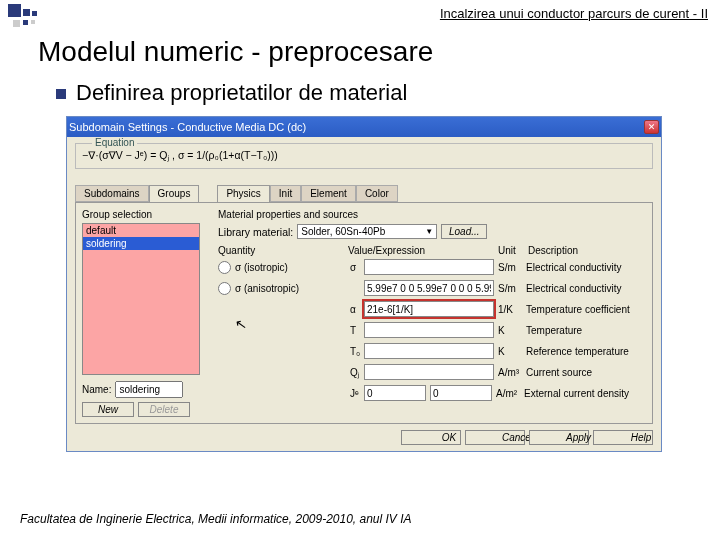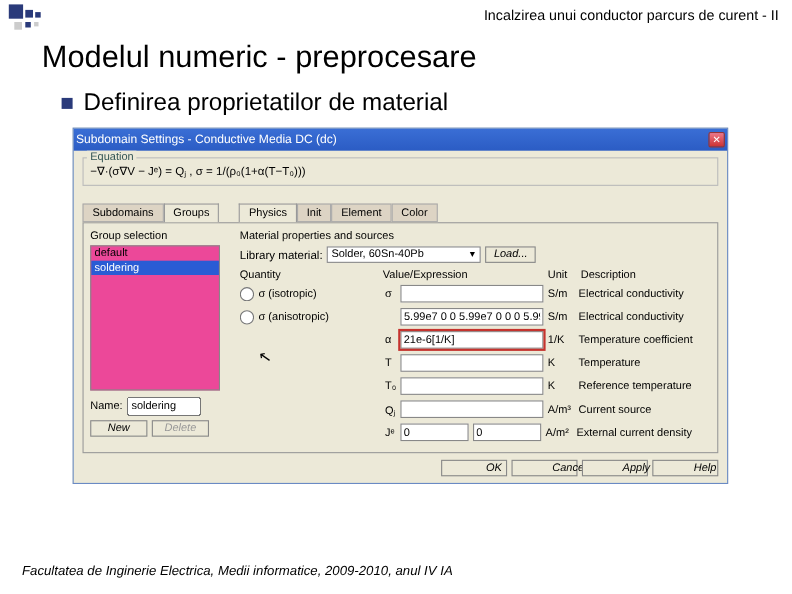--- a/index.html
+++ b/index.html
@@ -1,41 +1,41 @@
 <!DOCTYPE html>
 <html><head>
 <meta charset="utf-8">
 <style>
   * { box-sizing: border-box; margin: 0; padding: 0; }
   body { width: 720px; height: 540px; font-family: Arial, sans-serif; background: #fff; position: relative; }
-  .header { text-align: right; padding: 6px 12px 0 0; font-size: 13px; height: 28px; }
+  .header { text-align: right; padding: 6px 12px 0 0; font-size: 13px; height: 28px; text-decoration: underline; }
   .logo { position: absolute; left: 8px; top: 4px; width: 36px; height: 30px; }
   .logo .sq { position: absolute; background: #2a3a7a; }
   .logo .s1 { width: 13px; height: 13px; left: 0; top: 0; }
   .logo .s2 { width: 7px; height: 7px; left: 15px; top: 5px; }
   .logo .s3 { width: 7px; height: 7px; left: 5px; top: 16px; background: #ccc; }
   .logo .s4 { width: 5px; height: 5px; left: 24px; top: 7px; }
   .logo .s5 { width: 5px; height: 5px; left: 15px; top: 16px; }
   .logo .s6 { width: 4px; height: 4px; left: 23px; top: 16px; background:#ccc; }
   .title { font-size: 28px; padding: 8px 20px 10px 38px; }
   .sub { font-size: 22px; padding: 2px 0 6px 56px; }
   .bullet { display:inline-block; width:10px; height:10px; background:#2a3a7a; margin-right:10px; vertical-align:1px; }
   .dialog { margin: 4px 0 0 66px; width: 596px; border: 1px solid #6a8ac4; background: #ece9d8; font-size: 10.5px; font-family: Tahoma, sans-serif; }
   .titlebar { background: linear-gradient(#3a6ed5,#2b5cc4); color:#fff; padding:3px 2px; display:flex; justify-content:space-between; align-items:center; font-size:11px; }
   .titlebar .x { width:15px; height:14px; background: linear-gradient(#e78,#c33); border:1px solid #933; border-radius:2px; text-align:center; line-height:12px; font-size:9px; color:#fff; }
   .eqbox { border:1px solid #bbb; margin:6px 8px 4px; padding:4px 6px 6px; position:relative; }
-  .eqbox .lgd { position:absolute; top:-7px; left:3px; background:#ece9d8; padding:0 3px; color:#355; font-size:10px; }
+  .eqbox .lgd { position:absolute; top:-7px; left:16px; background:#ece9d8; padding:0 3px; color:#355; font-size:10px; }
   .tabs { display:flex; margin:16px 8px 0; }
   .tab { background:#ece9d8; border:1px solid #999; border-bottom:none; padding:2px 8px; font-size:10px; margin-right:0; }
   .tab.off { background:#ddd4c4; border:1px solid #aaa; }
   .spacer { flex:0 0 18px; }
   .tabbg { background:#ece9d8; border:1px solid #999; margin:0 8px; padding:6px; display:flex; }
   .left { width:130px; }
   .lgroup { font-size:10px; margin-bottom:3px; }
-  .listbox { width:118px; height:132px; border:1px solid #888; background:#ec4899; }
+  .listbox { width:118px; height:152px; border:1px solid #888; background:#fca5a5; }
   .listbox div { padding:1px 3px; font-size:10px; }
   .listbox .sel { background:#2a5cd4; color:#fff; }
   .namer { display:flex; align-items:center; margin-top:6px; font-size:10px; }
   .namer input { width:68px; font-size:10px; margin-left:4px; padding:1px 2px; }
   .btnrow { display:flex; gap:4px; margin-top:4px; }
   .btn { background:#ece9d8; border:1px solid #888; padding:1px 0; font-size:10px; width:52px; text-align:center;font-style:italic; }
   .btn.dis { color:#999; }
   .right { flex:1; padding-left:6px; }
   .right .hdr { font-size:10px; margin-bottom:4px; }
   .librow { display:flex; align-items:center; gap:4px; margin-bottom:6px; }

